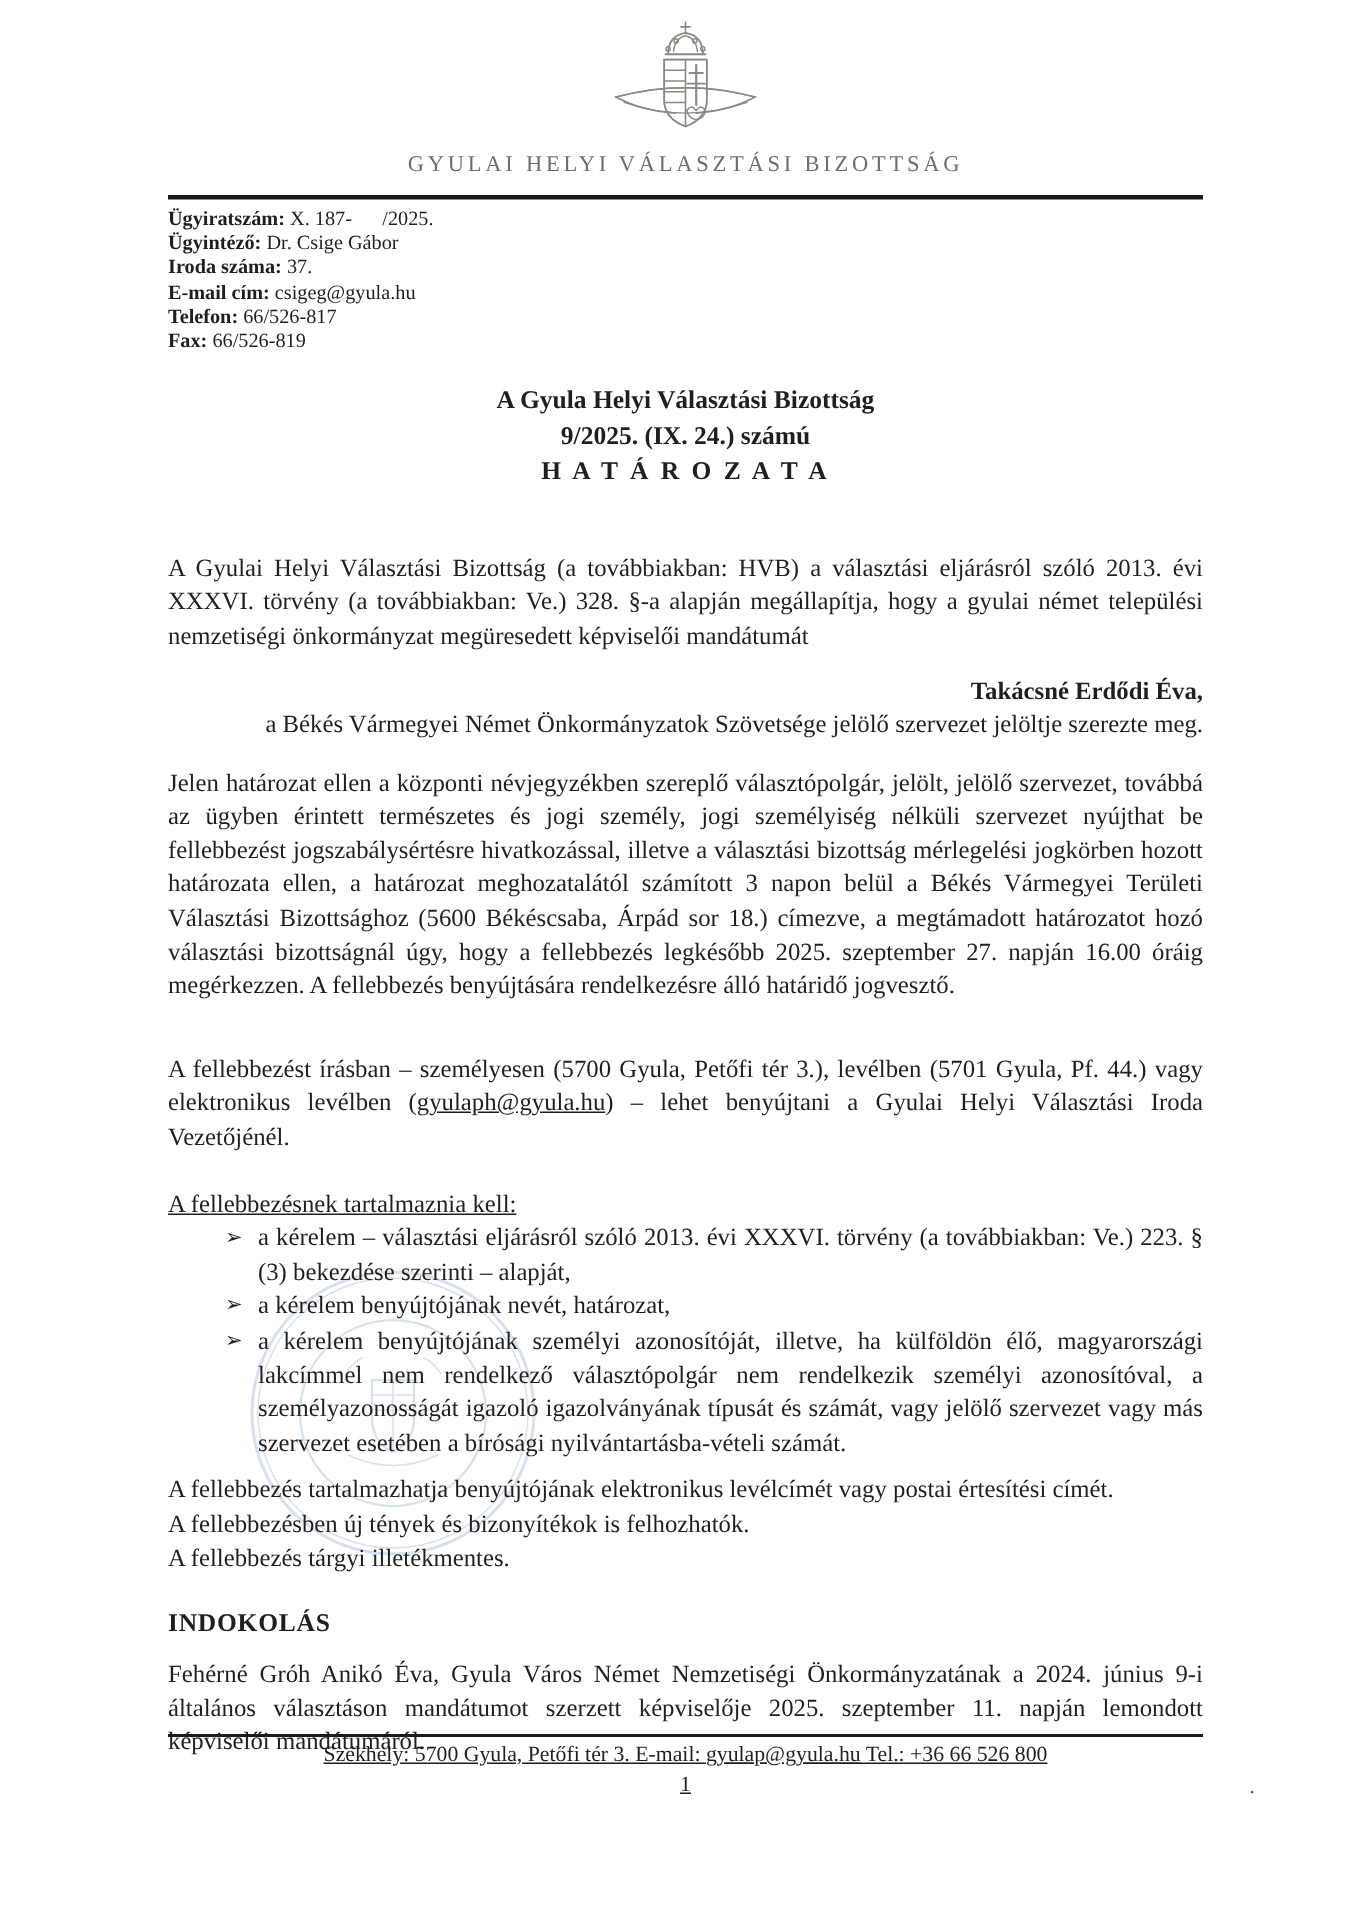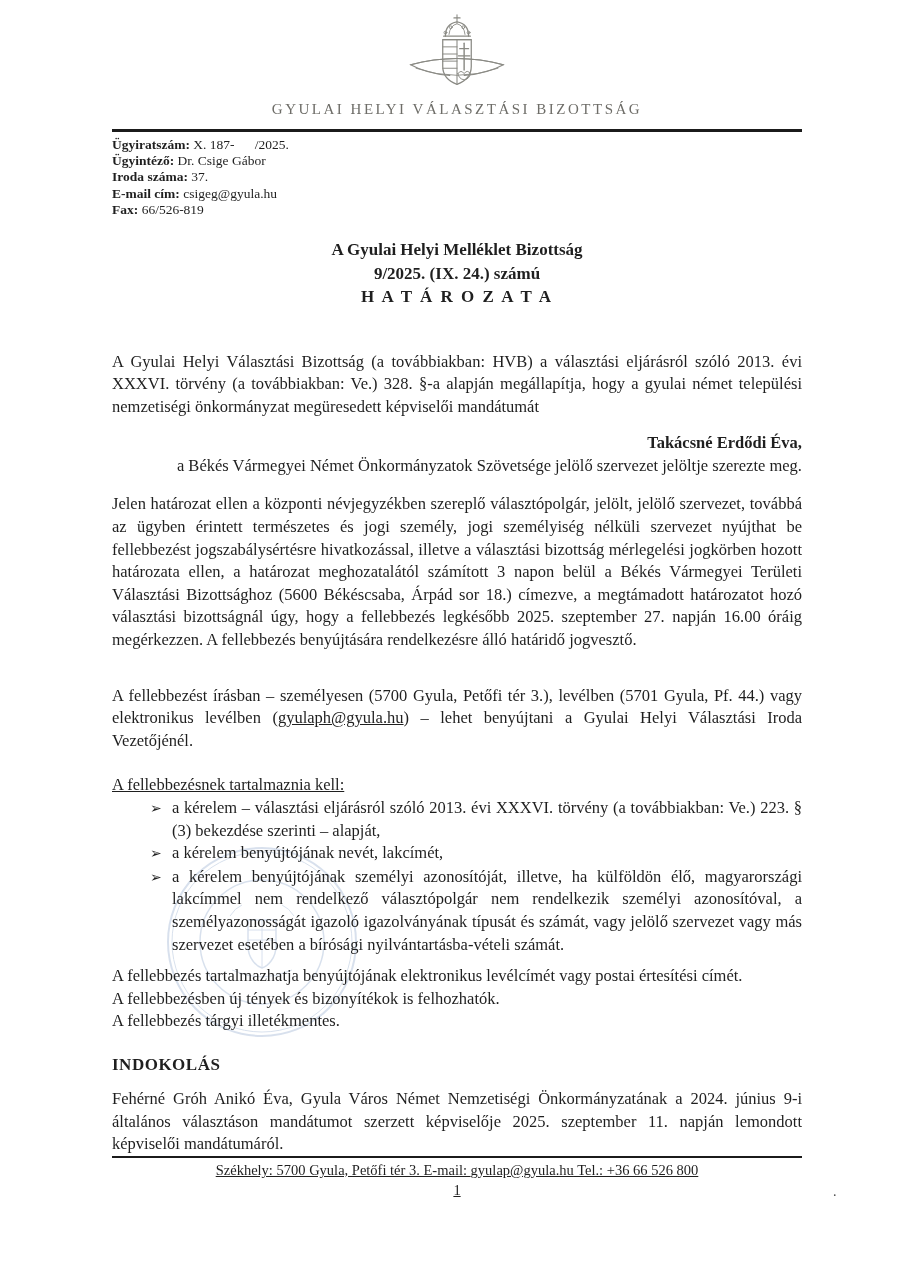--- a/index.html
+++ b/index.html
@@ -124,26 +124,27 @@
   <div class="institution">GYULAI HELYI VÁLASZTÁSI BIZOTTSÁG</div>
 
   <div class="top-rule"></div>
 
   <div class="info">
     <div class="info-left">
       <div><b>Ügyiratszám:</b> <span>X. 187-&nbsp;&nbsp;&nbsp;&nbsp;&nbsp;&nbsp;/2025.</span></div>
       <div><b>Ügyintéző:</b> <span>Dr. Csige Gábor</span></div>
       <div><b>Iroda száma:</b> <span>37.</span></div>
       <div><b>E-mail cím:</b> <span>csigeg@gyula.hu</span></div>
+      <div><b>Telefon:</b> <span>66/526-817</span></div>
       <div><b>Fax:</b> <span>66/526-819</span></div>
     </div>
   </div>
 
   <div class="title-block">
-    <div>A Gyulai Helyi Melléklet Bizottság</div>
+    <div>A Gyula Helyi Választási Bizottság</div>
     <div>9/2025. (IX. 24.) számú</div>
     <div class="title-line3">H A T Á R O Z A T A</div>
   </div>
 
   <p class="para p1">A Gyulai Helyi Választási Bizottság (a továbbiakban: HVB) a választási eljárásról szóló 2013. évi XXXVI. törvény (a továbbiakban: Ve.) 328. §-a alapján megállapítja, hogy a gyulai német települési nemzetiségi önkormányzat megüresedett képviselői mandátumát</p>
 
   <div class="name-block">
     <div class="name">Takácsné Erdődi Éva,</div>
     <div>a Békés Vármegyei Német Önkormányzatok Szövetsége jelölő szervezet jelöltje szerezte meg.</div>
   </div>
@@ -153,21 +154,21 @@
   <p class="para p3"><span>A fellebbezést írásban – személyesen (5700 Gyula, Petőfi tér 3.), levélben (5701 Gyula, Pf. 44.) vagy elektronikus levélben (</span><a class="doc-link" href="#">gyulaph@gyula.hu</a><span>) – lehet benyújtani a Gyulai Helyi Választási Iroda Vezetőjénél.</span></p>
 
   <div class="list-heading">A fellebbezésnek tartalmaznia kell:</div>
   <div class="bullet-list">
     <div class="bullet-row">
       <span class="bullet-marker">➢</span>
       <span class="bullet-text">a kérelem – választási eljárásról szóló 2013. évi XXXVI. törvény (a továbbiakban: Ve.) 223. § (3) bekezdése szerinti – alapját,</span>
     </div>
     <div class="bullet-row">
       <span class="bullet-marker">➢</span>
-      <span class="bullet-text">a kérelem benyújtójának nevét, lakcímét,</span>
+      <span class="bullet-text">a kérelem benyújtójának nevét, határozat,</span>
     </div>
     <div class="bullet-row">
       <span class="bullet-marker">➢</span>
       <span class="bullet-text">a kérelem benyújtójának személyi azonosítóját, illetve, ha külföldön élő, magyarországi lakcímmel nem rendelkező választópolgár nem rendelkezik személyi azonosítóval, a személyazonosságát igazoló igazolványának típusát és számát, vagy jelölő szervezet vagy más szervezet esetében a bírósági nyilvántartásba-vételi számát.</span>
     </div>
   </div>
 
   <div class="line p4">A fellebbezés tartalmazhatja benyújtójának elektronikus levélcímét vagy postai értesítési címét.</div>
   <div class="line">A fellebbezésben új tények és bizonyítékok is felhozhatók.</div>
   <div class="line">A fellebbezés tárgyi illetékmentes.</div>

